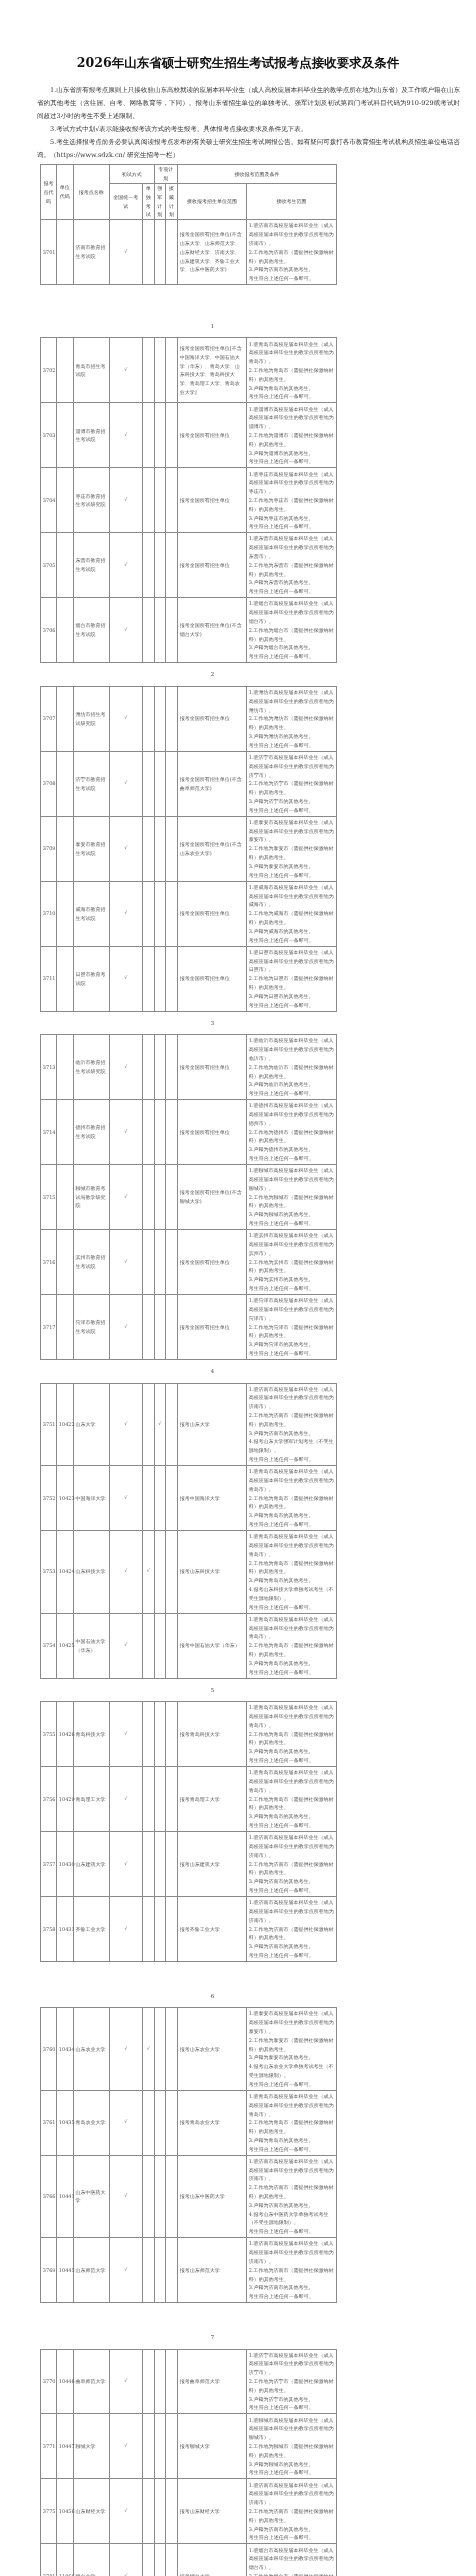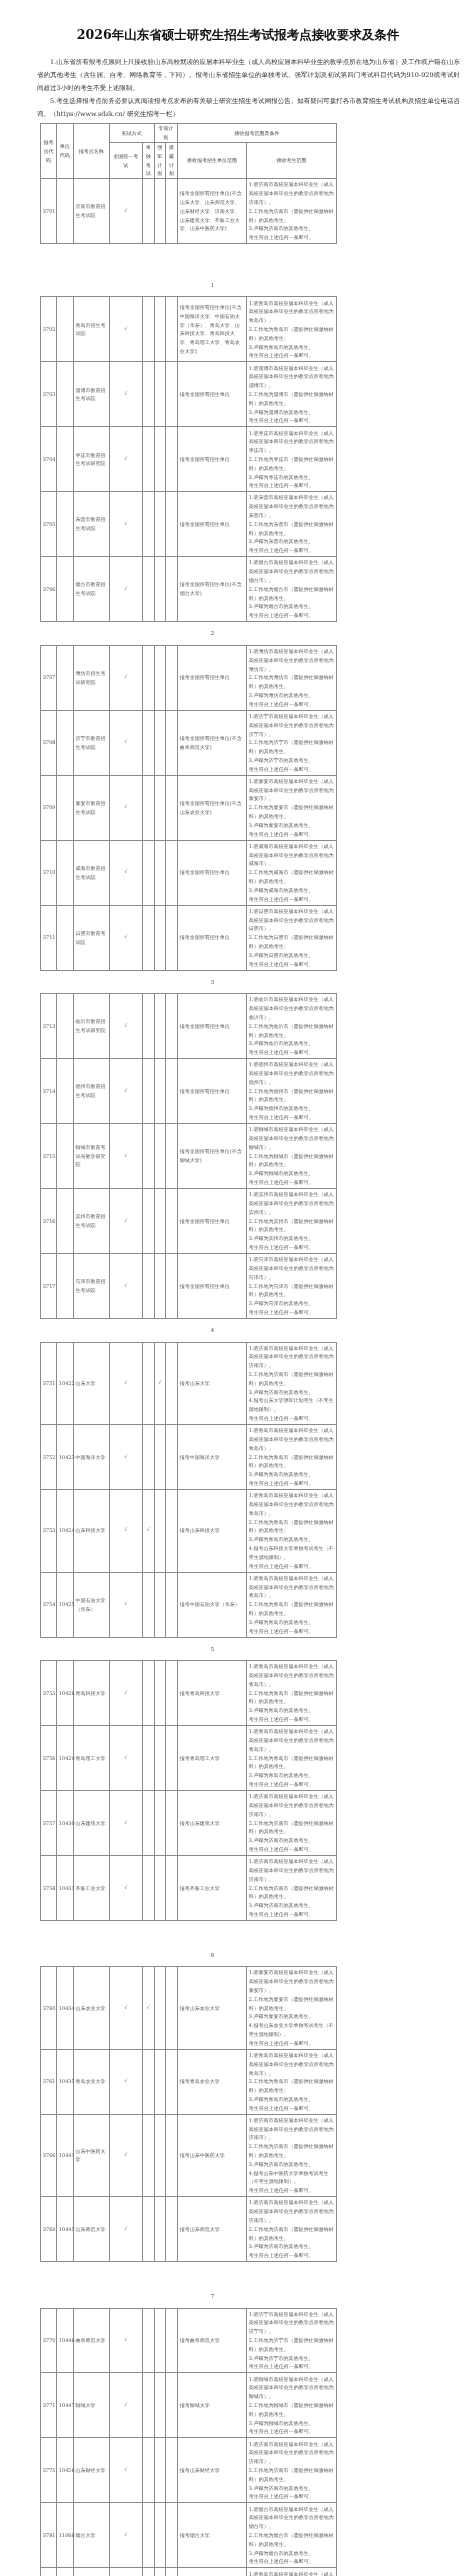--- a/index.html
+++ b/index.html
@@ -12,20 +12,21 @@
     position: relative;
   }
   .doc-title {
     text-align: center;
     font-size: 12.5px;
     font-weight: bold;
     color: #111;
     padding-top: 27px;
     letter-spacing: 0px;
     font-family: "DejaVu Serif", serif;
+    margin-top: 28px;
   }
   .notes {
     margin: 12px 16px 0 37px;
     font-size: 6.5px;
     line-height: 13px;
     color: #333;
   }
   .notes p { text-indent: 2em; text-align: justify; }
   .page-block { margin-left: 40px; width: 295px; }
   table.grid {
@@ -58,20 +59,21 @@
   .cand-line { display: block; }
 </style>
 </head>
 <body>
 
 <div>
   <h1 class="doc-title">2026年山东省硕士研究生招生考试报考点接收要求及条件</h1>
 
   <div class="notes">
     <p>1.山东省所有报考点原则上只接收驻山东高校就读的应届本科毕业生（成人高校应届本科毕业生的教学点所在地为山东省）及工作或户籍在山东省的其他考生（含往届、自考、网络教育等，下同）。报考山东省招生单位的单独考试、强军计划及初试第四门考试科目代码为910-929或考试时间超过3小时的考生不受上述限制。</p>
+    <p>3.考试方式中划√表示能接收报考该方式的考生报考。具体报考点接收要求及条件见下表。</p>
     <p>5.考生选择报考点前务必要认真阅读报考点发布的有关硕士研究生招生考试网报公告。如有疑问可拨打各市教育招生考试机构及招生单位电话咨询。（https://www.sdzk.cn/  研究生招考一栏）</p>
   </div>
 
   <div id="pages">
       <div class="page-block" style="margin-top: 2.4px;">
         <table class="grid">
           <colgroup>
             <col style="width:16px">
             <col style="width:16.7px">
             <col style="width:36px">

